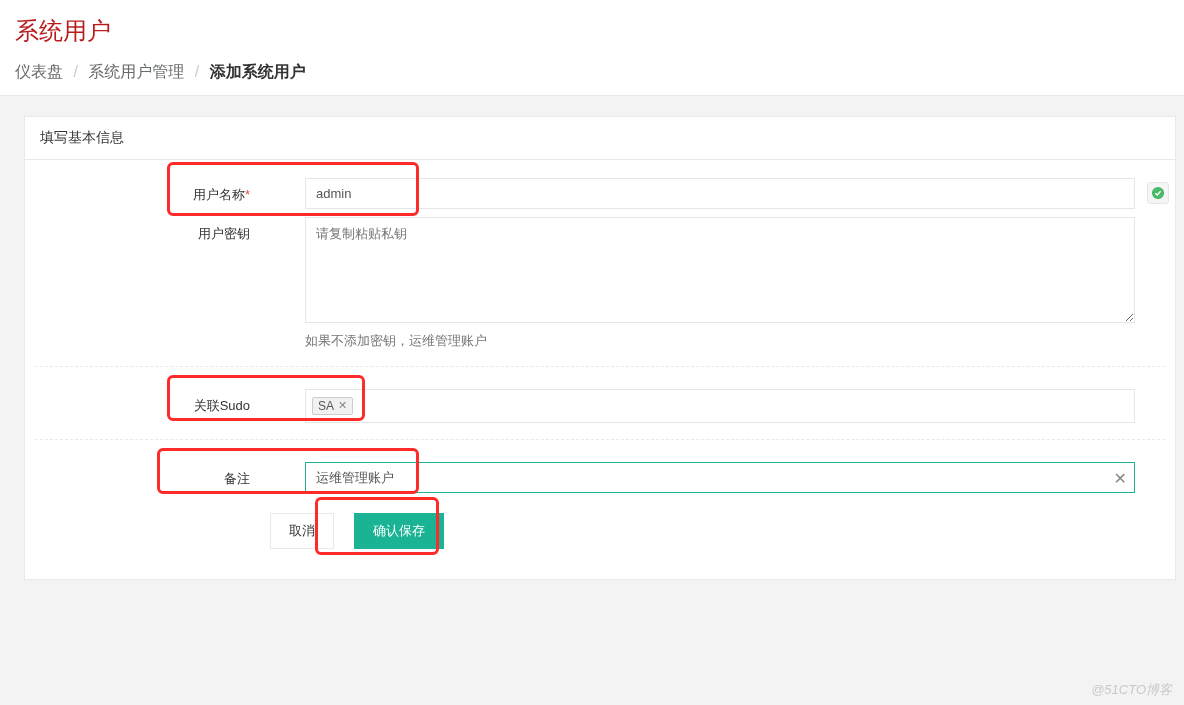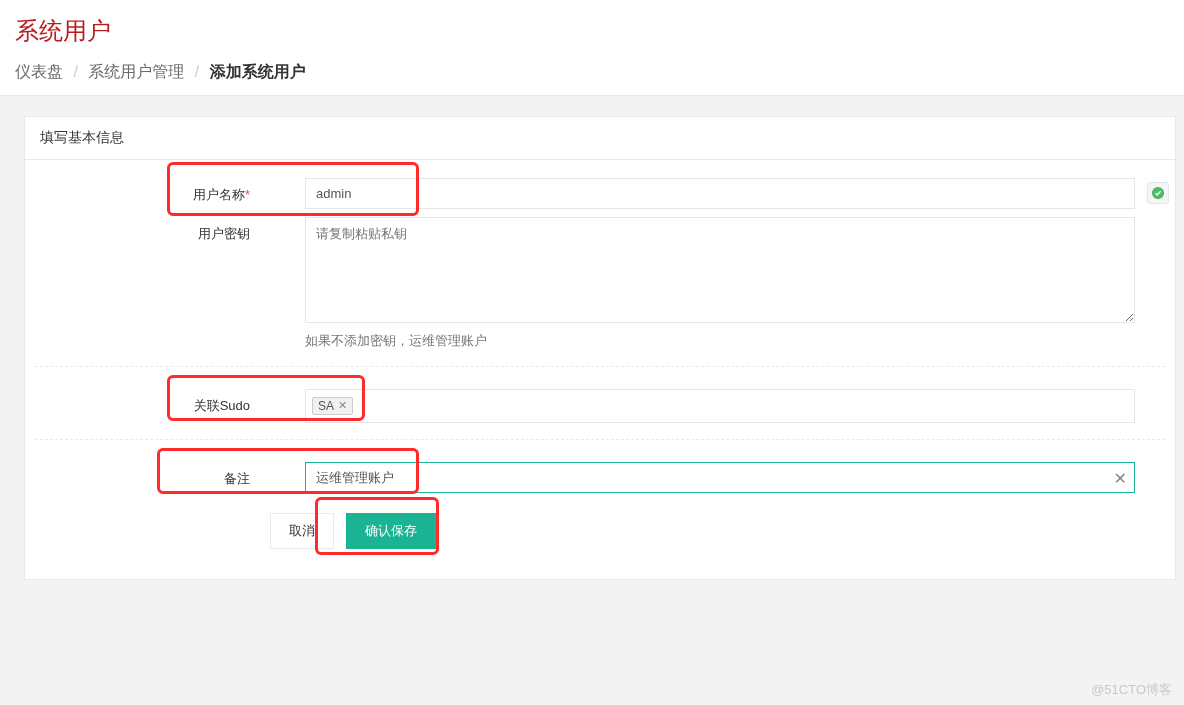--- a/index.html
+++ b/index.html
@@ -126,21 +126,21 @@
       position: absolute;
       right: 38px;
       top: 50%;
       transform: translateY(-50%);
       color: #888;
       font-size: 16px;
       cursor: pointer;
     }
     .btn-row {
       display: flex;
-      gap: 12px;
+      gap: 20px;
       padding-left: 245px;
       margin-top: 20px;
     }
     .btn {
       padding: 8px 18px;
       font-size: 13px;
       border: 1px solid #e7eaec;
       background: #fff;
       color: #333;
       cursor: pointer;
@@ -158,20 +158,21 @@
       pointer-events: none;
       z-index: 50;
     }
     .rel { position: relative; }
     .watermark {
       position: fixed;
       right: 12px;
       bottom: 6px;
       color: #c9c9c9;
       font-size: 13px;
+      font-style: italic;
     }
   </style>
 </head>
 <body>
 
 <div class="page-header">
   <div class="page-title">系统用户</div>
   <div class="breadcrumb">
     <span>仪表盘</span>
     <span class="sep">/</span>

